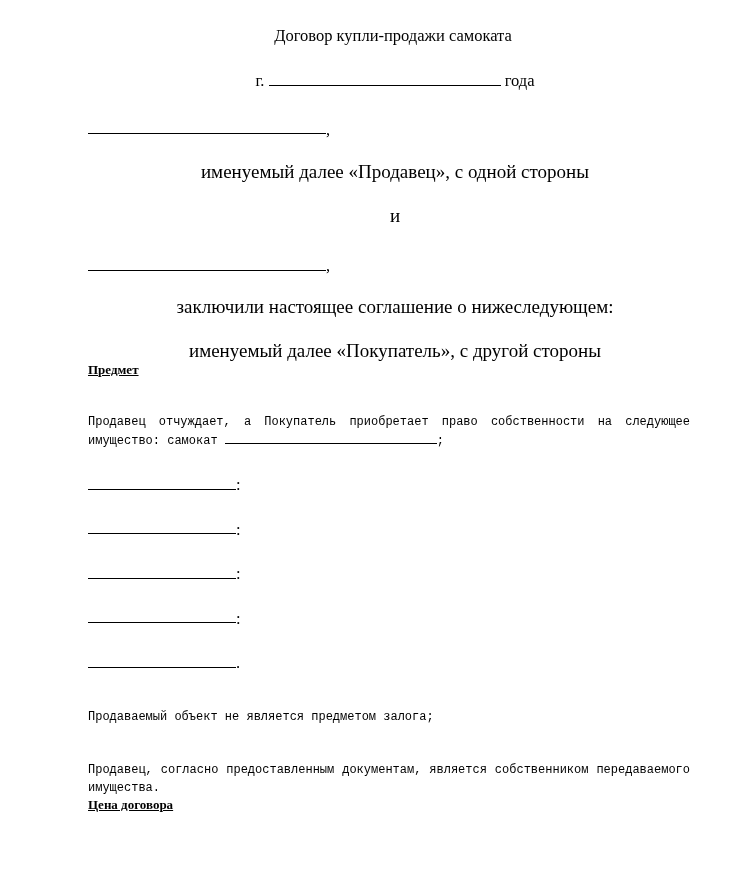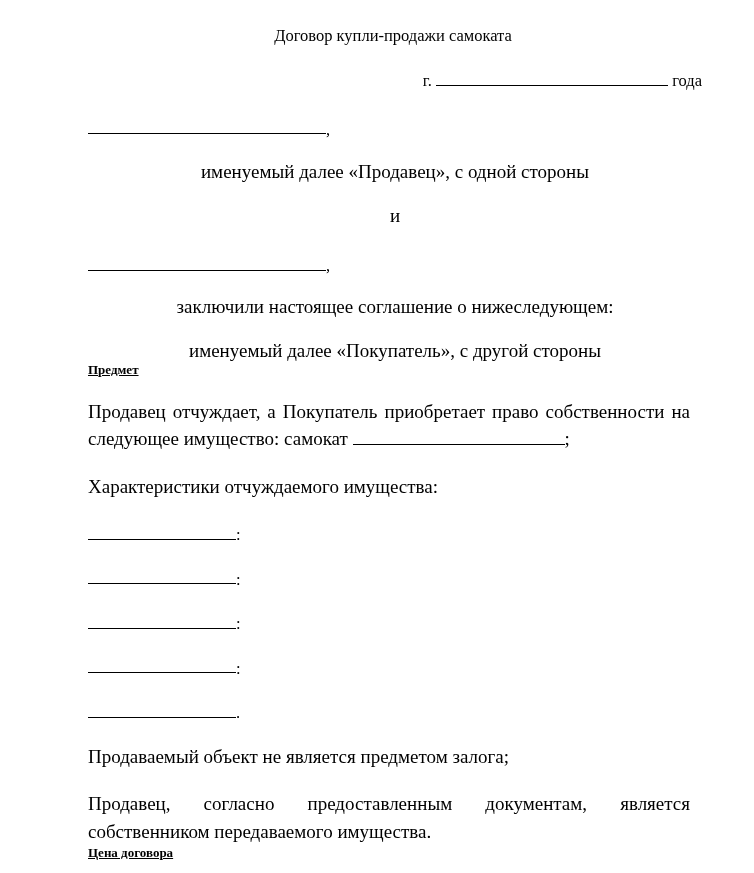--- a/index.html
+++ b/index.html
@@ -21,21 +21,21 @@
     padding: 18px 36px 0 88px;
     position: relative;
   }
   .doc-title {
     text-align: center;
     font-size: 16.5px;
     margin: 8px 0 0 0;
     padding-right: 20px;
   }
   .city-line {
-    text-align: right;
+    text-align: center;
     font-size: 16.5px;
     margin-top: 22px;
     padding-right: 16px;
     white-space: nowrap;
   }
   .blank {
     display: inline-block;
     border-bottom: 1px solid #000;
     vertical-align: baseline;
     height: 1em;
@@ -55,25 +55,26 @@
     margin-top: 22px;
     padding-right: 16px;
   }
   .centered.tight { margin-top: 20px; }
   .section-head {
     font-size: 13px;
     font-weight: bold;
     text-decoration: underline;
   }
   .para {
-    font-size: 19px;
-    margin-top: 20px;
+    font-size: 12px;
+    margin-top: 36px;
     text-align: justify;
     padding-right: 28px;
     line-height: 1.45;
+    font-family: Liberation Mono, monospace;
   }
   .para.nojust { text-align: left; }
   .char-line {
     font-size: 16.5px;
     margin-top: 22px;
   }
 </style>
 </head>
 <body>
 
@@ -104,21 +105,20 @@
   <div class="centered">именуемый далее «Покупатель», с другой стороны</div>
 
   <div class="section-head">Предмет</div>
 
   <div class="para">
     <span>Продавец отчуждает, а Покупатель приобретает право собственности на</span>
     <span>следующее имущество: самокат</span>
     <span class="blank b-item"></span><span>;</span>
   </div>
 
-  <div class="para nojust">Характеристики отчуждаемого имущества:</div>
 
   <div class="char-line">
     <span class="blank b-char"></span><span>:</span>
   </div>
   <div class="char-line">
     <span class="blank b-char"></span><span>:</span>
   </div>
   <div class="char-line">
     <span class="blank b-char"></span><span>:</span>
   </div>

